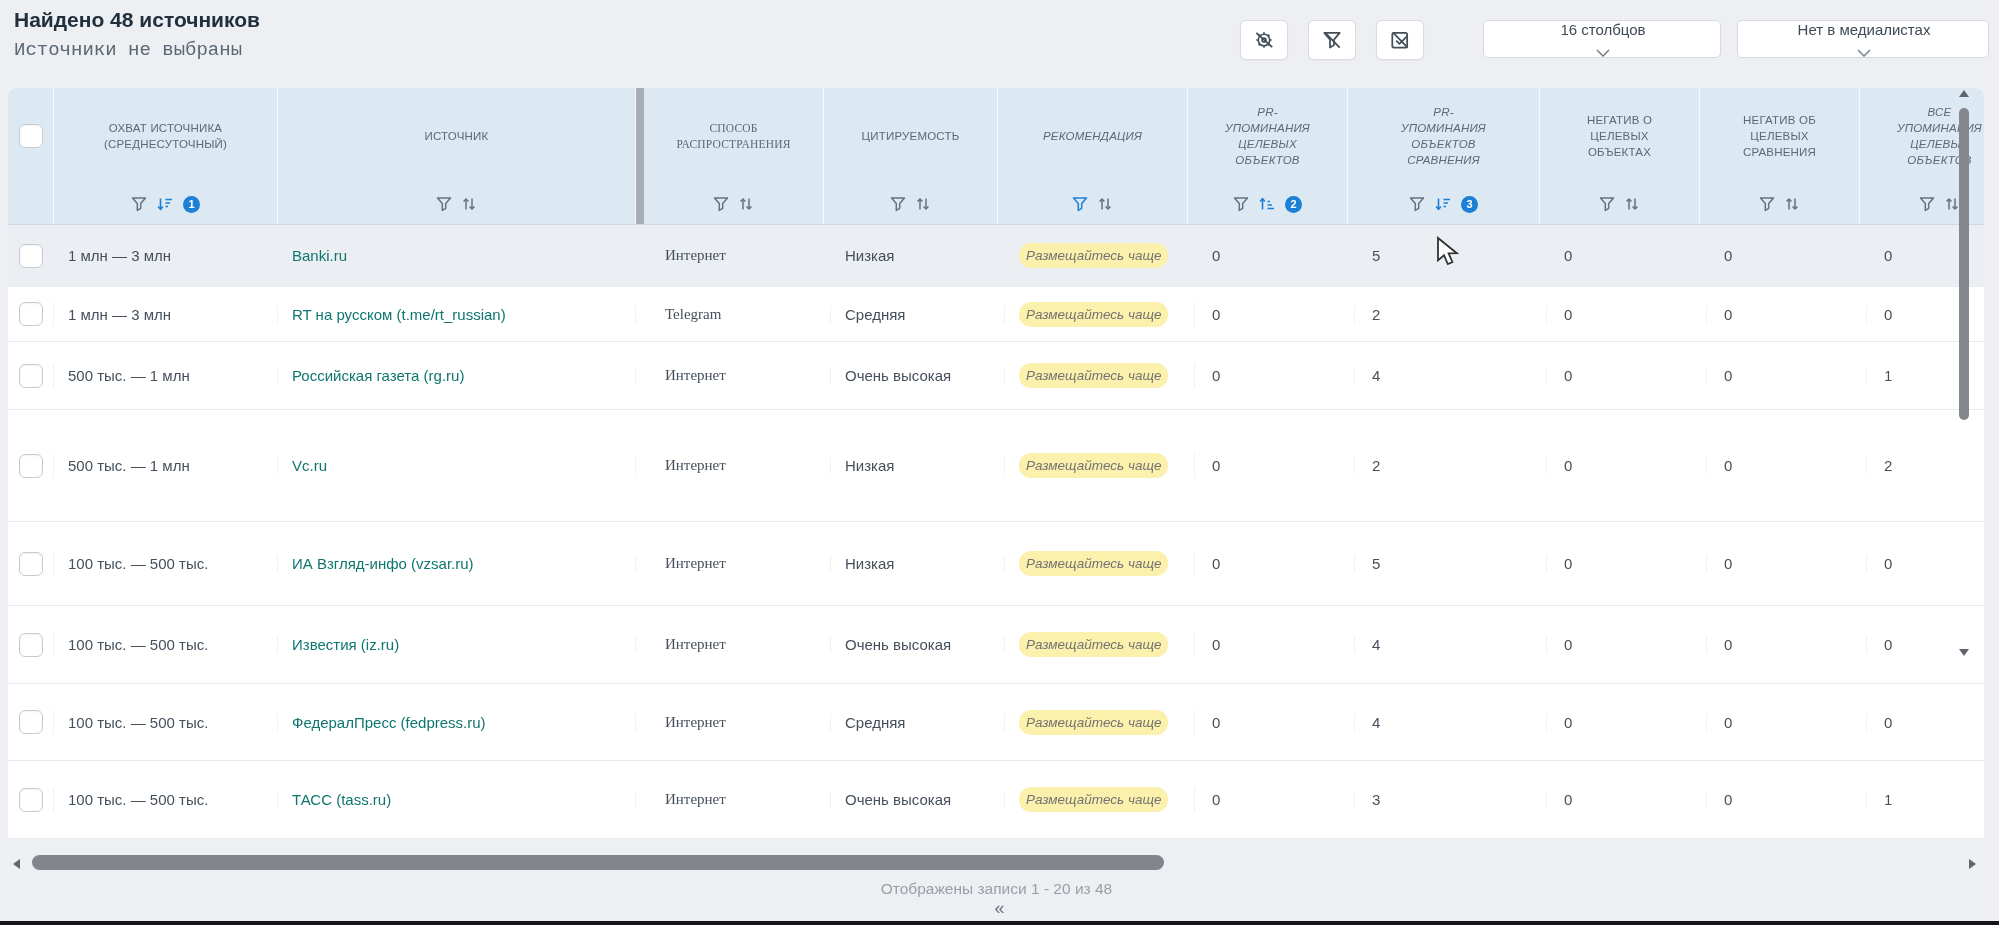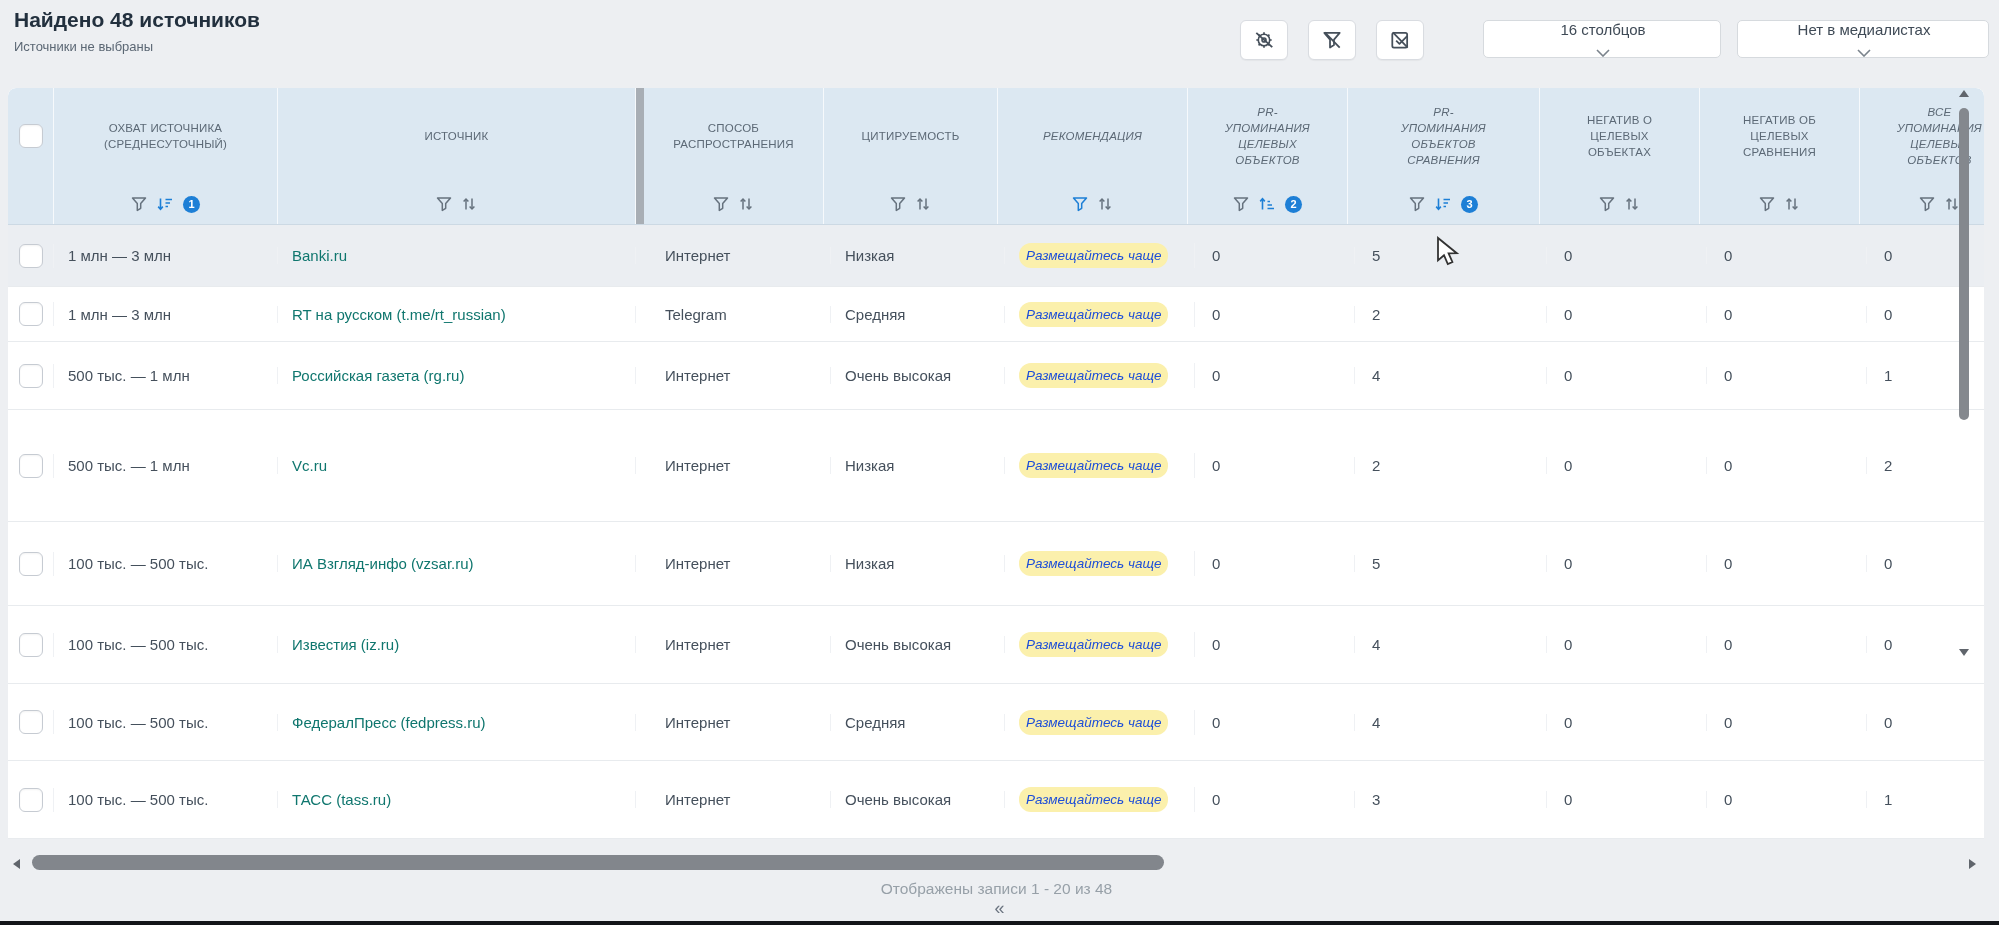--- a/index.html
+++ b/index.html
@@ -1,21 +1,21 @@
 <!DOCTYPE html>
 <html><head>
 <meta charset="utf-8">
 <style>
   html,body{margin:0;padding:0;background:#e4e6ea;}
   .page{position:relative;width:1999px;height:925px;background:#edeff2;overflow:hidden;
         font-family:"Liberation Sans",sans-serif;}
   
   .page-head{position:absolute;left:14px;top:8px;}
   .title{font-size:21px;font-weight:bold;color:#22303e;}
-  .subtitle{font-size:13px;color:#5b6774;margin-top:7px;}
+  .subtitle{font-size:19px;color:#5b6774;margin-top:7px;font-family:Liberation Mono, monospace;}
   .tool-btns{position:absolute;left:1240px;top:20px;display:flex;gap:20px;}
   .tool-btn{width:46px;height:38px;background:#fff;border:1px solid #d9dce1;border-radius:6px;
             display:flex;align-items:center;justify-content:center;color:#454f5a;
             box-shadow:0 1px 1px rgba(0,0,0,.04);cursor:pointer;}
   .select{position:absolute;top:20px;height:38px;background:#fff;border:1px solid #d6dade;border-radius:5px;
           display:flex;align-items:center;justify-content:space-between;box-sizing:border-box;
           padding:0 12px 0 14px;font-size:15px;color:#3f4a56;cursor:pointer;flex-direction:column;}
   .sel-cols{left:1483px;width:238px;}
   .sel-ml{left:1737px;width:252px;}
   .chev{color:#7a838c;}
@@ -26,21 +26,21 @@
          border-bottom:1px solid #ccd9e4;box-sizing:border-box;}
   .hcell{display:flex;flex-direction:column;align-items:center;box-sizing:border-box;
          border-right:1px solid rgba(255,255,255,.75);}
   .h-label-wrap{flex:1;display:flex;align-items:center;justify-content:center;width:100%;}
   .h-label{font-size:11.5px;color:#5c6976;text-align:center;line-height:1.4;letter-spacing:.2px;}
   .h-icons{height:40px;display:flex;align-items:center;justify-content:center;gap:9px;}
   .c-check{width:46px;min-width:46px;}
   .c-reach{width:224px;min-width:224px;}
   .c-source{width:358px;min-width:358px;}
   .c-div{width:8px;min-width:8px;background:#a8aeb5;border:none;}
-  .c-channel{width:180px;min-width:180px;}
+  .c-channel{width:180px;min-width:180px;font-family:Liberation Serif, serif;}
   .c-cite{width:174px;min-width:174px;}
   .c-rec{width:190px;min-width:190px;font-style:italic;}
   .c-prt{width:160px;min-width:160px;}
   .c-prc{width:192px;min-width:192px;}
   .c-negt{width:160px;min-width:160px;}
   .c-negc{width:160px;min-width:160px;}
   .c-all{width:160px;min-width:160px;}
   .c-reach .h-label{max-width:175px;}
   .c-channel .h-label{max-width:160px;}
   .c-prt .h-label,.c-prc .h-label,.c-all .h-label{max-width:100px;font-style:italic;}
@@ -50,21 +50,21 @@
   .trow.alt{background:#ebeef2;}
   .r1{height:62px;}.r2{height:55px;}.r3{height:68px;}.r4{height:112px;}
   .r5{height:84px;}.r6{height:78px;}.r7{height:77px;}.r8{height:78px;}
   .tcell{display:flex;align-items:center;box-sizing:border-box;border-right:1px solid #eff1f4;
          font-size:15px;color:#45505c;padding-left:14px;}
   .tcell.center{justify-content:center;padding-left:0;}
   .tcell.num{padding-left:17px;}
   .cb{width:22px;height:22px;border:1.5px solid #c6cbd2;border-radius:6px;background:#fff;
       box-shadow:inset 0 1px 2px rgba(0,0,0,.05);cursor:pointer;}
   .link{color:#0f766e;text-decoration:none;cursor:pointer;}
-  .badge{background:#fbf0ac;color:#1d4ed8;font-size:13.5px;padding:5px 7px;border-radius:12px;white-space:nowrap;}
+  .badge{background:#fbf0ac;color:#737373;font-size:13.5px;padding:5px 7px;border-radius:12px;white-space:nowrap;}
   
   .ic{display:block;}
   .ic-gray{color:#66727e;}
   .ic-blue{color:#1d7fd6;}
   .num-badge{width:17px;height:17px;border-radius:50%;background:#1d7fd6;color:#fff;font-size:11px;
              font-weight:bold;display:flex;align-items:center;justify-content:center;}
   
   .vscroll{position:absolute;left:1956px;top:90px;width:16px;height:566px;}
   .vs-up{position:absolute;left:3px;top:0;color:#606archive:#60656c;color:#60656c;}
   .vs-up,.vs-down{position:absolute;left:3px;color:#60656c;}

